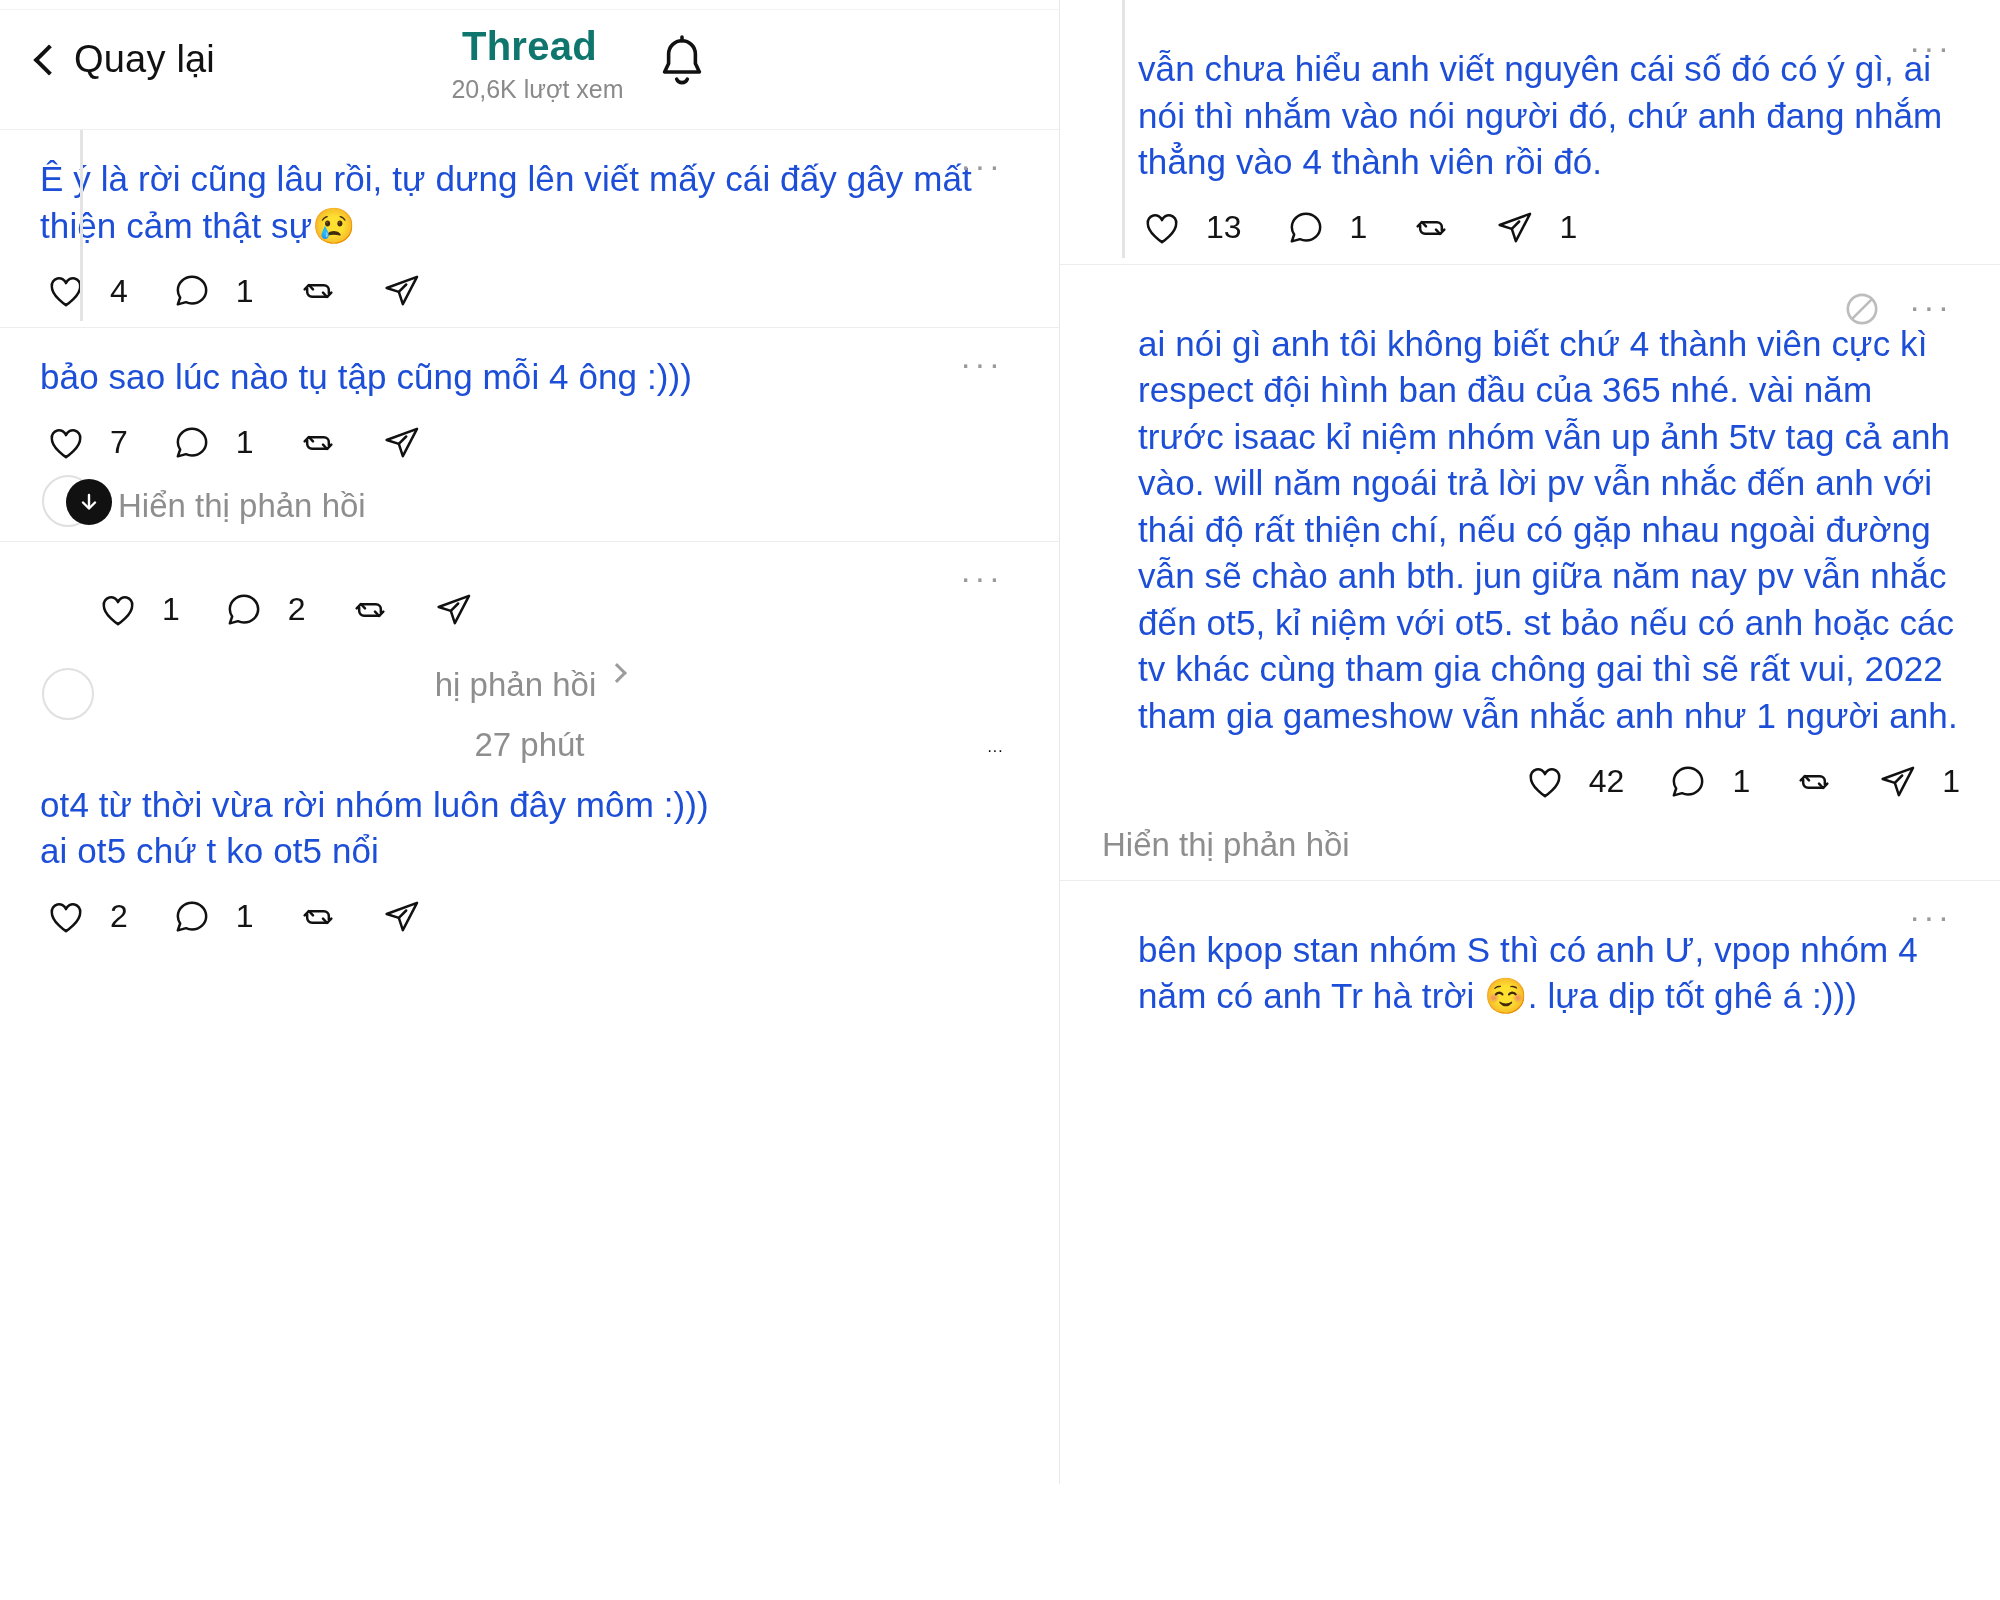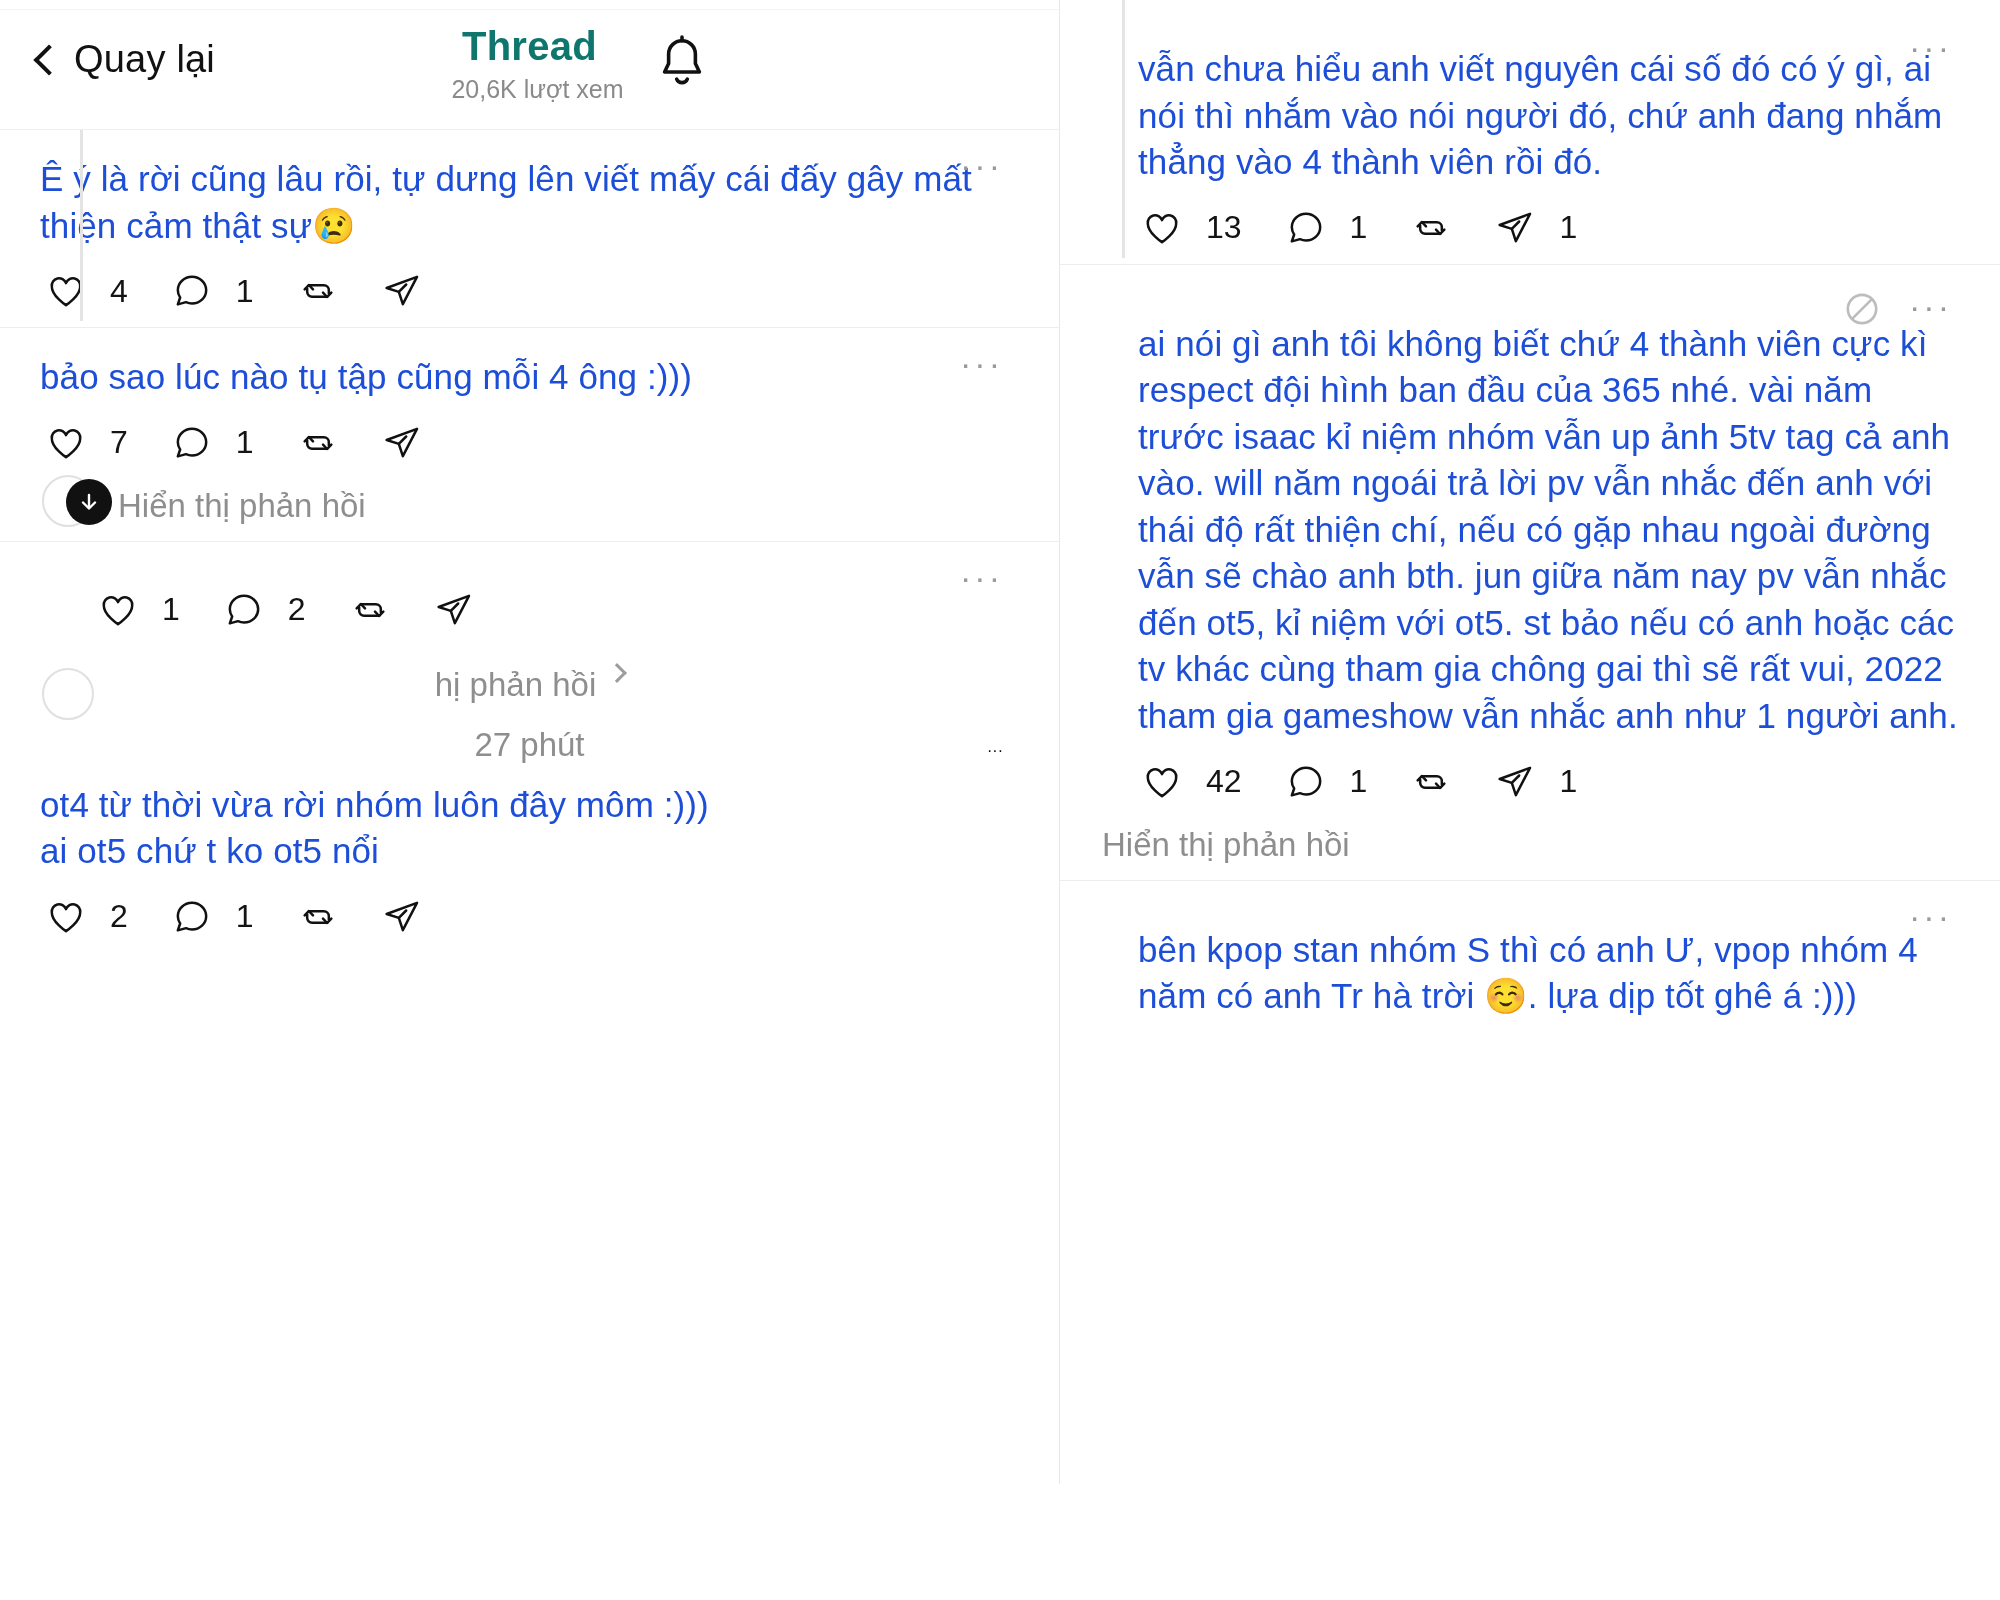--- a/index.html
+++ b/index.html
@@ -406,21 +406,21 @@
 
     <div class="post" style="padding-top:56px;">
       <div class="muted-icon" style="top:24px;">
         <svg width="40" height="40" viewBox="0 0 24 24" fill="none" stroke="#bdbdbd" stroke-width="1.6" stroke-linecap="round">
             <circle cx="12" cy="12" r="8.5"></circle>
             <path d="M6.2 17.8 17.8 6.2"></path>
           </svg>
       </div>
       <div class="dots" style="top:24px; right:48px;">···</div>
       <div class="post-text" style="padding-left:38px;">ai nói gì anh tôi không biết chứ 4 thành viên cực kì respect đội hình ban đầu của 365 nhé. vài năm trước isaac kỉ niệm nhóm vẫn up ảnh 5tv tag cả anh vào. will năm ngoái trả lời pv vẫn nhắc đến anh với thái độ rất thiện chí, nếu có gặp nhau ngoài đường vẫn sẽ chào anh bth. jun giữa năm nay pv vẫn nhắc đến ot5, kỉ niệm với ot5. st bảo nếu có anh hoặc các tv khác cùng tham gia chông gai thì sẽ rất vui, 2022 tham gia gameshow vẫn nhắc anh như 1 người anh.</div>
-      <div class="actions" style="padding-left:42px;">
+      <div class="actions" style="padding-left:42px;justify-content:flex-end;">
         <div class="action">
           <svg width="40" height="40" viewBox="0 0 24 24" fill="none" stroke="#111" stroke-width="1.5" stroke-linecap="round" stroke-linejoin="round">
               <path d="M12 20.5S3.5 15 3.5 9.4A4.4 4.4 0 0 1 12 7.3a4.4 4.4 0 0 1 8.5 2.1C20.5 15 12 20.5 12 20.5z"></path>
             </svg>
           <span class="count">42</span>
         </div>
         <div class="action">
           <svg width="40" height="40" viewBox="0 0 24 24" fill="none" stroke="#111" stroke-width="1.5" stroke-linecap="round" stroke-linejoin="round">
               <path d="M20.5 11.5c0 4.4-3.8 8-8.5 8-1.3 0-2.5-.3-3.6-.8L3.5 20l1.4-4.1A7.7 7.7 0 0 1 3.5 11.5c0-4.4 3.8-8 8.5-8s8.5 3.6 8.5 8z"></path>
             </svg>

